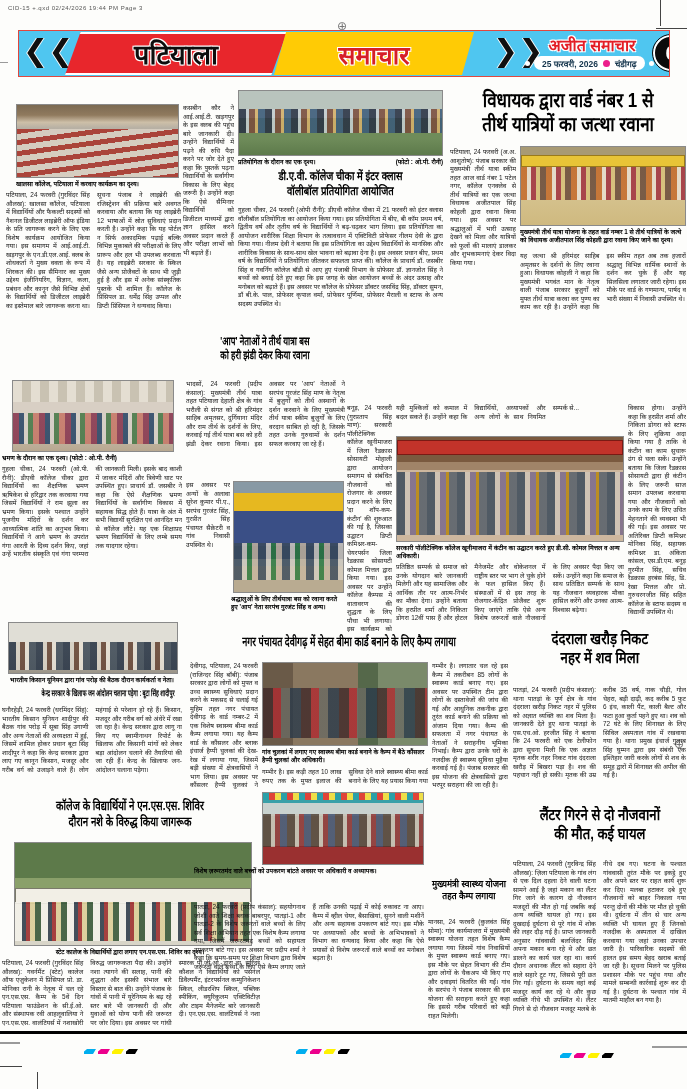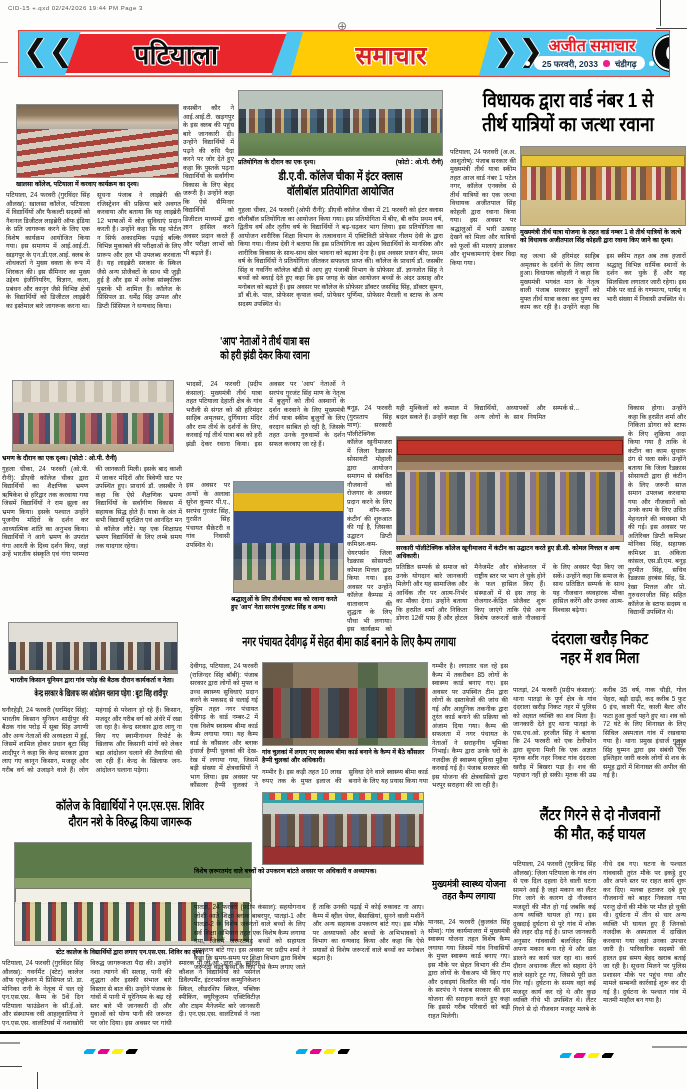--- a/index.html
+++ b/index.html
@@ -75,31 +75,31 @@
   <div class="abs mark" style="left:0;top:62px;width:8px;height:1px;"></div>
   <div class="abs mark" style="left:660px;top:0;width:1px;height:26px;background:#444;"></div>
   <div class="abs mark" style="left:656px;top:28px;width:31px;height:1px;background:#444;"></div>
   <div class="abs cross" style="left:674px;top:738px;">⊕</div>
 
   <div class="abs banner" style="left:18px;top:30px;width:652px;height:47px;">
     <div class="abs chev" style="left:4px;top:5px;font-size:30px;">❮❮</div>
     <div class="abs band-red" style="left:46px;top:1px;width:222px;height:43px;">
       <span class="mast-left">पटियाला</span>
     </div>
-    <div class="abs band-yellow" style="left:272px;top:1px;width:200px;height:43px;">
+    <div class="abs band-yellow" style="left:255px;top:1px;width:200px;height:43px;">
       <span class="mast-mid">समाचार</span>
     </div>
     <div class="abs chev" style="left:474px;top:5px;font-size:30px;">❯❯</div>
     <div class="abs" style="left:514px;top:3px;width:118px;text-align:center;">
       <span class="brand">अजीत समाचार</span>
     </div>
     <div class="abs" style="left:506px;top:25px;width:132px;display:flex;align-items:center;gap:4px;">
       <span class="dot-w"></span>
       <span class="datepill">
-        <span>25 फरवरी, 2033</span>
+        <span>25 फरवरी, 2026</span>
         <span class="dot-m"></span>
         <span>चंडीगढ़</span>
       </span>
       <span class="dot-w"></span>
     </div>
     <div class="abs pagecircle" style="left:634px;top:4px;width:36px;height:36px;">
       <span>6</span>
     </div>
   </div>
 
@@ -143,21 +143,21 @@
     <div class="ph-in canopy"></div>
     <div class="ph-in ppl"></div>
   </div>
   <div class="abs caption" style="left:2px;top:454px;width:180px;height:9px;">भ्रमण के दौरान का एक दृश्य। (फोटो : ओ.पी. रौनी)</div>
   <div class="abs body cols2" style="left:2px;top:465px;width:180px;height:154px;">गुहला चीका, 24 फरवरी (ओ.पी. रौनी): डीएवी कॉलेज चीका द्वारा विद्यार्थियों का शैक्षणिक भ्रमण ऋषिकेश से हरिद्वार तक करवाया गया जिसमें विद्यार्थियों ने राम झूला का भ्रमण किया। इसके पश्चात उन्होंने पूजनीय मंदिरों के दर्शन कर आध्यात्मिक शांति का अनुभव किया। विद्यार्थियों ने आगे भ्रमण के उपरांत गंगा आरती के दिव्य दर्शन किए, जहां उन्हें भारतीय संस्कृति एवं गंगा परम्परा की जानकारी मिली। इसके बाद काशी में जाकर मंदिरों और त्रिवेणी घाट पर उपस्थित हुए। प्राचार्य डॉ. जसबीर ने कहा कि ऐसे शैक्षणिक भ्रमण विद्यार्थियों के सर्वांगीण विकास में सहायक सिद्ध होते हैं। यात्रा के अंत में सभी विद्यार्थी सुरक्षित एवं आनंदित मन से कॉलेज लौटे। यह एक शिक्षाप्रद भ्रमण विद्यार्थियों के लिए लम्बे समय तक यादगार रहेगा।</div>
 
   <div class="abs photo" id="ph-kisan" style="left:8px;top:622px;width:170px;height:52px;">
     <div class="ph-in ppl"></div>
   </div>
   <div class="abs caption" style="left:2px;top:676px;width:180px;height:9px;text-align:center;">भारतीय किसान यूनियन द्वारा गांव परोड़ की बैठक दौरान कार्यकर्ता व नेता।</div>
-  <div class="abs hlwrap" style="left:9px;top:688px;width:184px;height:14px;">
+  <div class="abs hlwrap" style="left:16px;top:688px;width:184px;height:14px;">
     <div class="sqz" style="width:297px;transform:scaleX(0.62);">
       <div class="hline" style="font-size:8.5px;">केन्द्र सरकार के खिलाफ जन आंदोलन चलाना पड़ेगा : बूटा सिंह शादीपुर</div>
     </div>
   </div>
   <div class="abs body cols2" style="left:2px;top:706px;width:180px;height:88px;">घनौरहेड़ी, 24 फरवरी (धरमिंदर सिंह): भारतीय किसान यूनियन शादीपुर की बैठक गांव परोड़ में सूबा सिंह उगाणी और अन्य नेताओं की अध्यक्षता में हुई, जिसमें शामिल होकर प्रधान बूटा सिंह शादीपुर ने कहा कि केन्द्र सरकार द्वारा लाए गए कानून किसान, मजदूर और गरीब वर्ग को उजाड़ने वाले हैं। लोग महंगाई से परेशान हो रहे हैं। किसान, मजदूर और गरीब वर्ग को अंधेरे में रखा जा रहा है। केन्द्र सरकार द्वारा लागू ना किए गए स्वामीनाथन रिपोर्ट के खिलाफ और किसानी मांगों को लेकर बड़ा आंदोलन चलाने की तैयारियां की जा रही हैं। केन्द्र के खिलाफ जन-आंदोलन चलाना पड़ेगा।</div>
 
   <div class="abs hlwrap" style="left:4px;top:798px;width:252px;height:42px;">
     <div class="sqz" style="width:336px;transform:scaleX(0.75);">
       <div class="hline" style="font-size:13px;">कॉलेज के विद्यार्थियों ने एन.एस.एस. शिविर</div>
       <div class="hline" style="font-size:13px;">दौरान नशे के विरुद्ध किया जागरूक</div>

